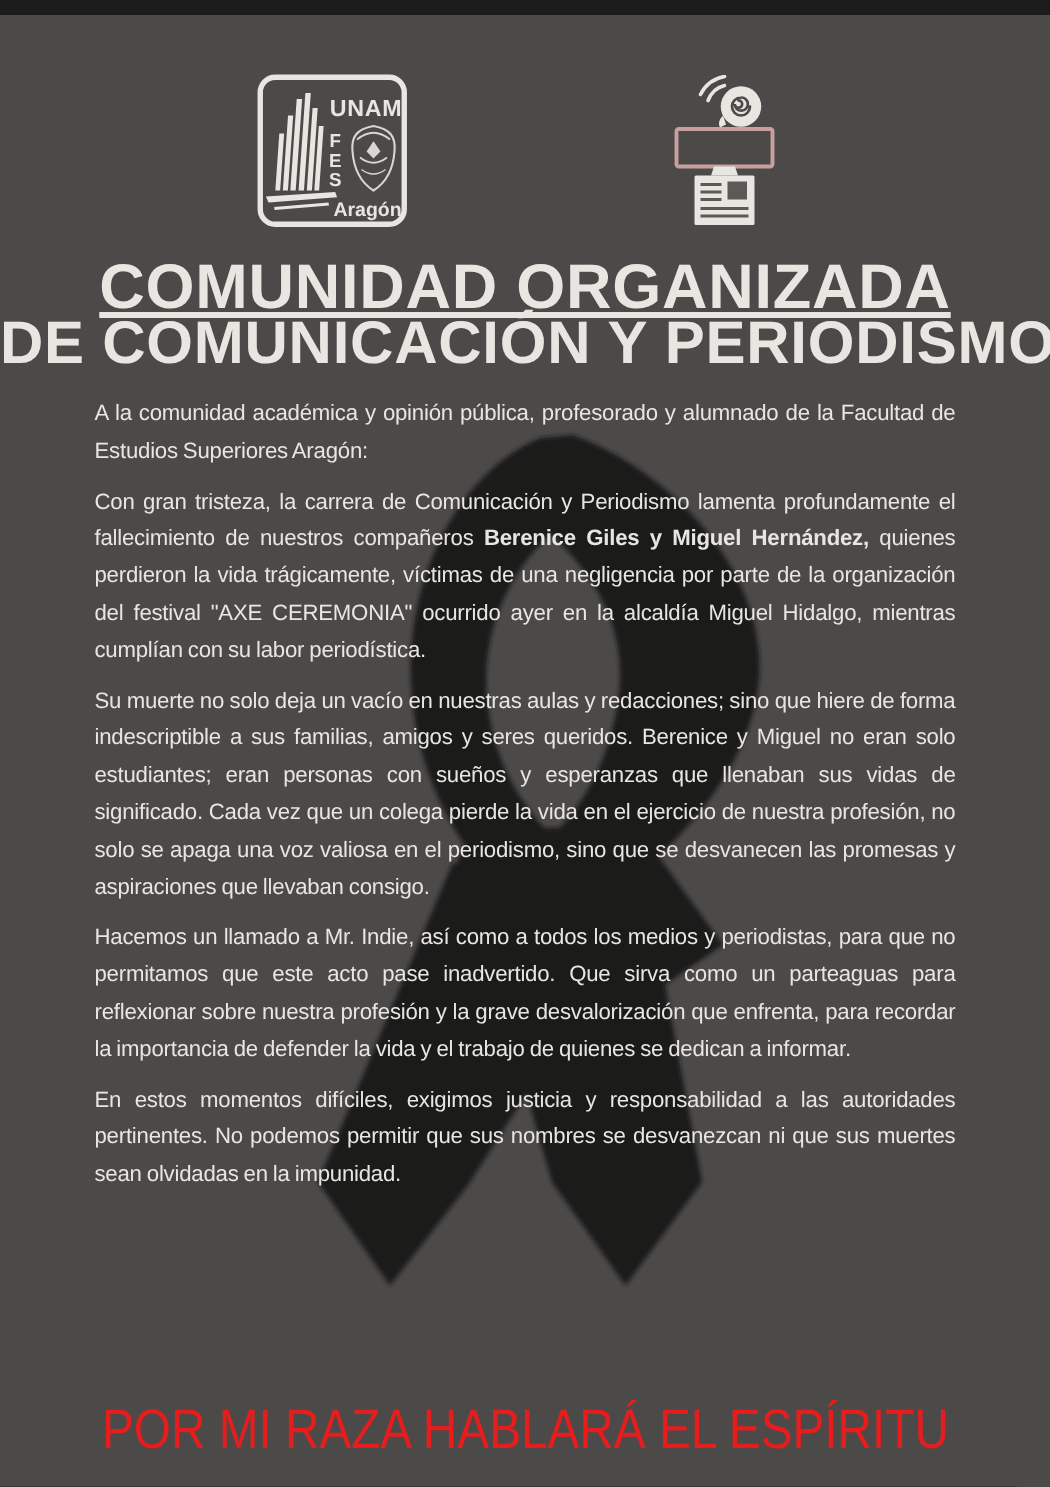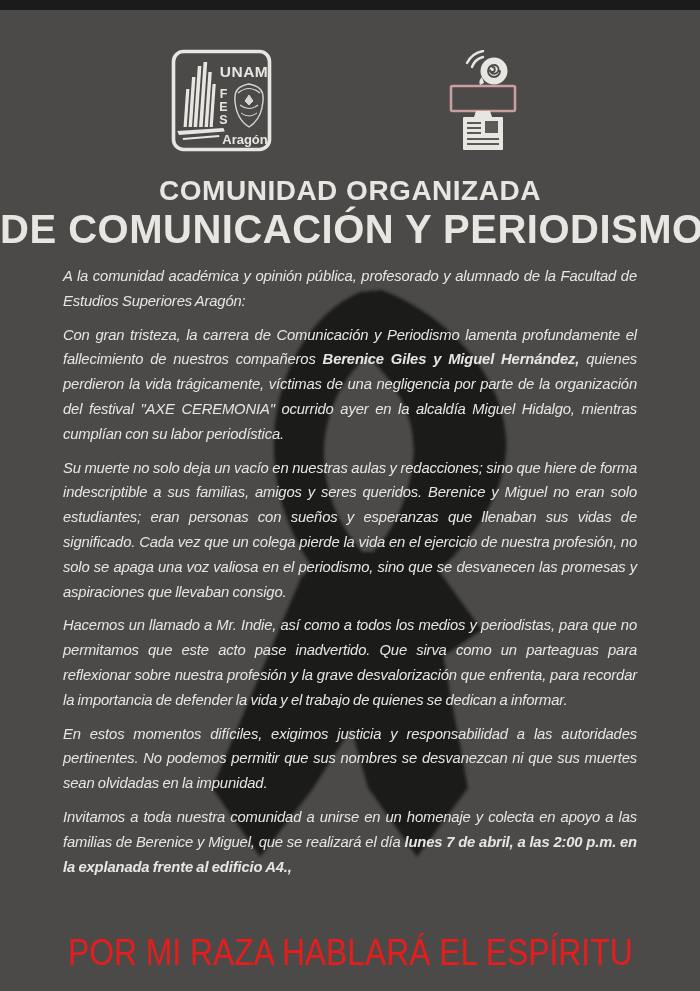--- a/index.html
+++ b/index.html
@@ -10,28 +10,28 @@
   }
   .top-bar{position:absolute;top:0;left:0;right:0;height:10px;background:var(--top_bar,#1c1b1b);z-index:3;}
   .ribbon-svg{position:absolute;inset:0;z-index:1;}
   .logo{position:absolute;z-index:2;}
   .logo-left{left:171px;top:49px;width:101px;height:103px;}
   .logo-right{left:448px;top:50px;width:76px;height:102px;}
   .title{
     position:absolute;top:168px;left:0;right:0;z-index:2;text-align:center;
     color:var(--ink,#e8e6e1);font-weight:800;letter-spacing:.5px;white-space:nowrap;
   }
-  .title .l1{font-size:28px;line-height:45px;}
+  .title .l1{font-size:42px;line-height:45px;text-decoration:underline;}
   .title .l2{font-size:40px;line-height:33px;}
   .body-text{
     position:absolute;top:264px;left:63px;width:574px;z-index:2;
     color:var(--ink,#e8e6e1);font-size:14.8px;line-height:24.8px;
     text-align:justify;letter-spacing:-.15px;word-spacing:-.6px;
   }
-  .body-text p{margin:0 0 9px 0;font-style:italic;}
+  .body-text p{margin:0 0 9px 0;}
   .body-text .b{font-weight:bold;}
   .motto{
     position:absolute;top:933px;left:0;right:0;z-index:2;text-align:center;
     color:var(--red,#e71d1d);font-weight:400;font-size:37px;line-height:40px;white-space:nowrap;
   }
   .motto span{display:inline-block;transform:scaleX(.86);transform-origin:center;}
   svg text{font-family:"Liberation Sans",sans-serif;font-weight:bold;fill:var(--ink,#e8e6e1);}
 </style>
 </head>
 <body>
@@ -122,20 +122,19 @@
     <div class="l1">COMUNIDAD ORGANIZADA</div>
     <div class="l2">DE COMUNICACIÓN Y PERIODISMO</div>
   </div>
 
   <div class="body-text">
       <p><span>A la comunidad académica y opinión pública, profesorado y alumnado de la Facultad de Estudios Superiores Aragón:</span></p>
       <p><span>Con gran tristeza, la carrera de Comunicación y Periodismo lamenta profundamente el fallecimiento de nuestros compañeros </span><span class="b">Berenice Giles y Miguel Hernández,</span><span> quienes perdieron la vida trágicamente, víctimas de una negligencia por parte de la organización del festival "AXE CEREMONIA" ocurrido ayer en la alcaldía Miguel Hidalgo, mientras cumplían con su labor periodística.</span></p>
       <p><span>Su muerte no solo deja un vacío en nuestras aulas y redacciones; sino que hiere de forma indescriptible a sus familias, amigos y seres queridos. Berenice y Miguel no eran solo estudiantes; eran personas con sueños y esperanzas que llenaban sus vidas de significado. Cada vez que un colega pierde la vida en el ejercicio de nuestra profesión, no solo se apaga una voz valiosa en el periodismo, sino que se desvanecen las promesas y aspiraciones que llevaban consigo.</span></p>
       <p><span>Hacemos un llamado a Mr. Indie, así como a todos los medios y periodistas, para que no permitamos que este acto pase inadvertido. Que sirva como un parteaguas para reflexionar sobre nuestra profesión y la grave desvalorización que enfrenta, para recordar la importancia de defender la vida y el trabajo de quienes se dedican a informar.</span></p>
       <p><span>En estos momentos difíciles, exigimos justicia y responsabilidad a las autoridades pertinentes. No podemos permitir que sus nombres se desvanezcan ni que sus muertes sean olvidadas en la impunidad.</span></p>
-      <p><span>Invitamos a toda nuestra comunidad a unirse en un homenaje y colecta en apoyo a las familias de Berenice y Miguel, que se realizará el día </span><span class="b">lunes 7 de abril, a las 2:00 p.m. en la explanada frente al edificio A4.,</span></p>
     </div>
 
   <div class="motto">
     <span>POR MI RAZA HABLARÁ EL ESPÍRITU</span>
   </div>
 
 </div>
 
 </body></html>

